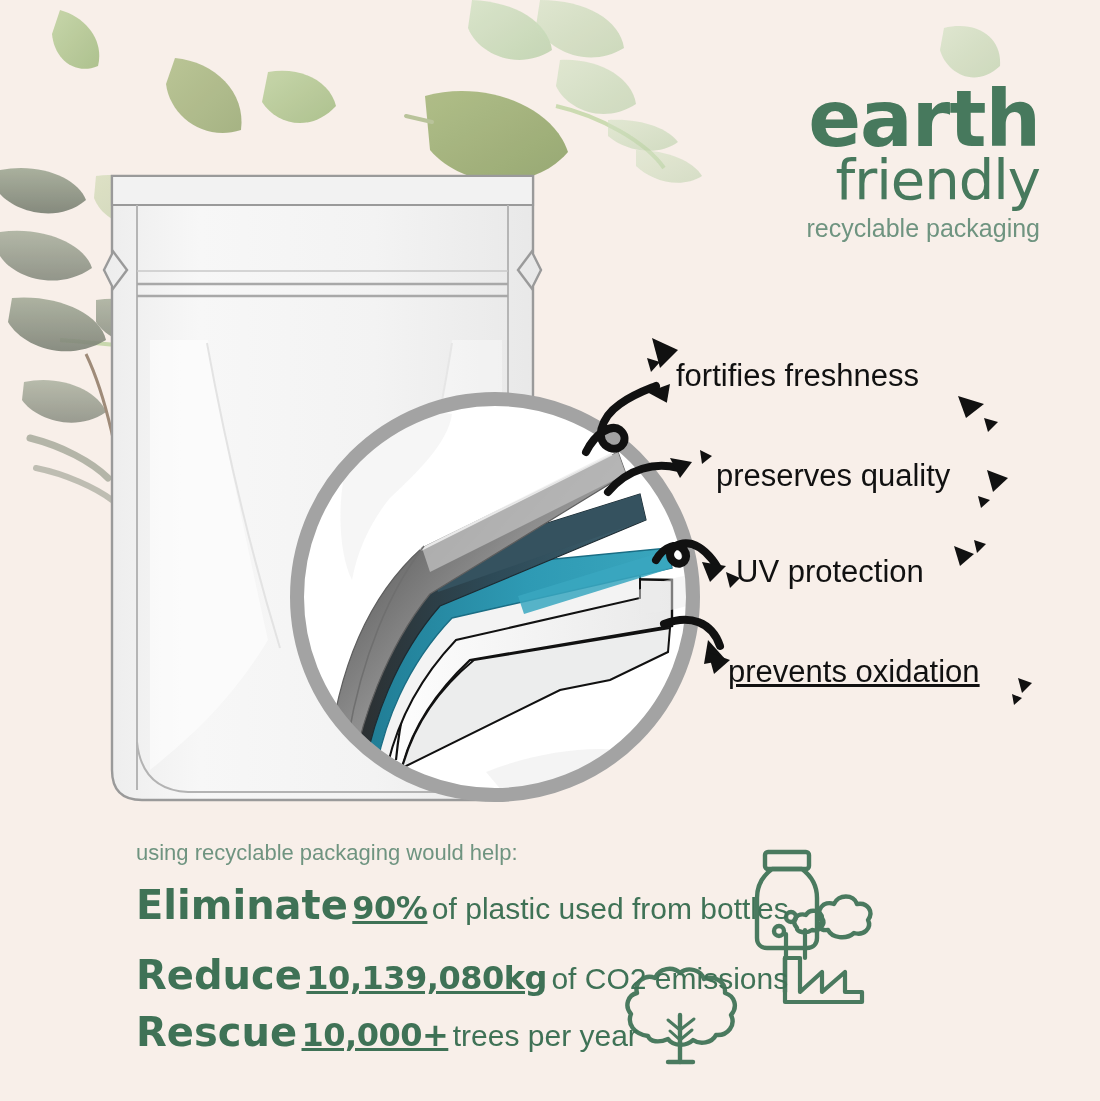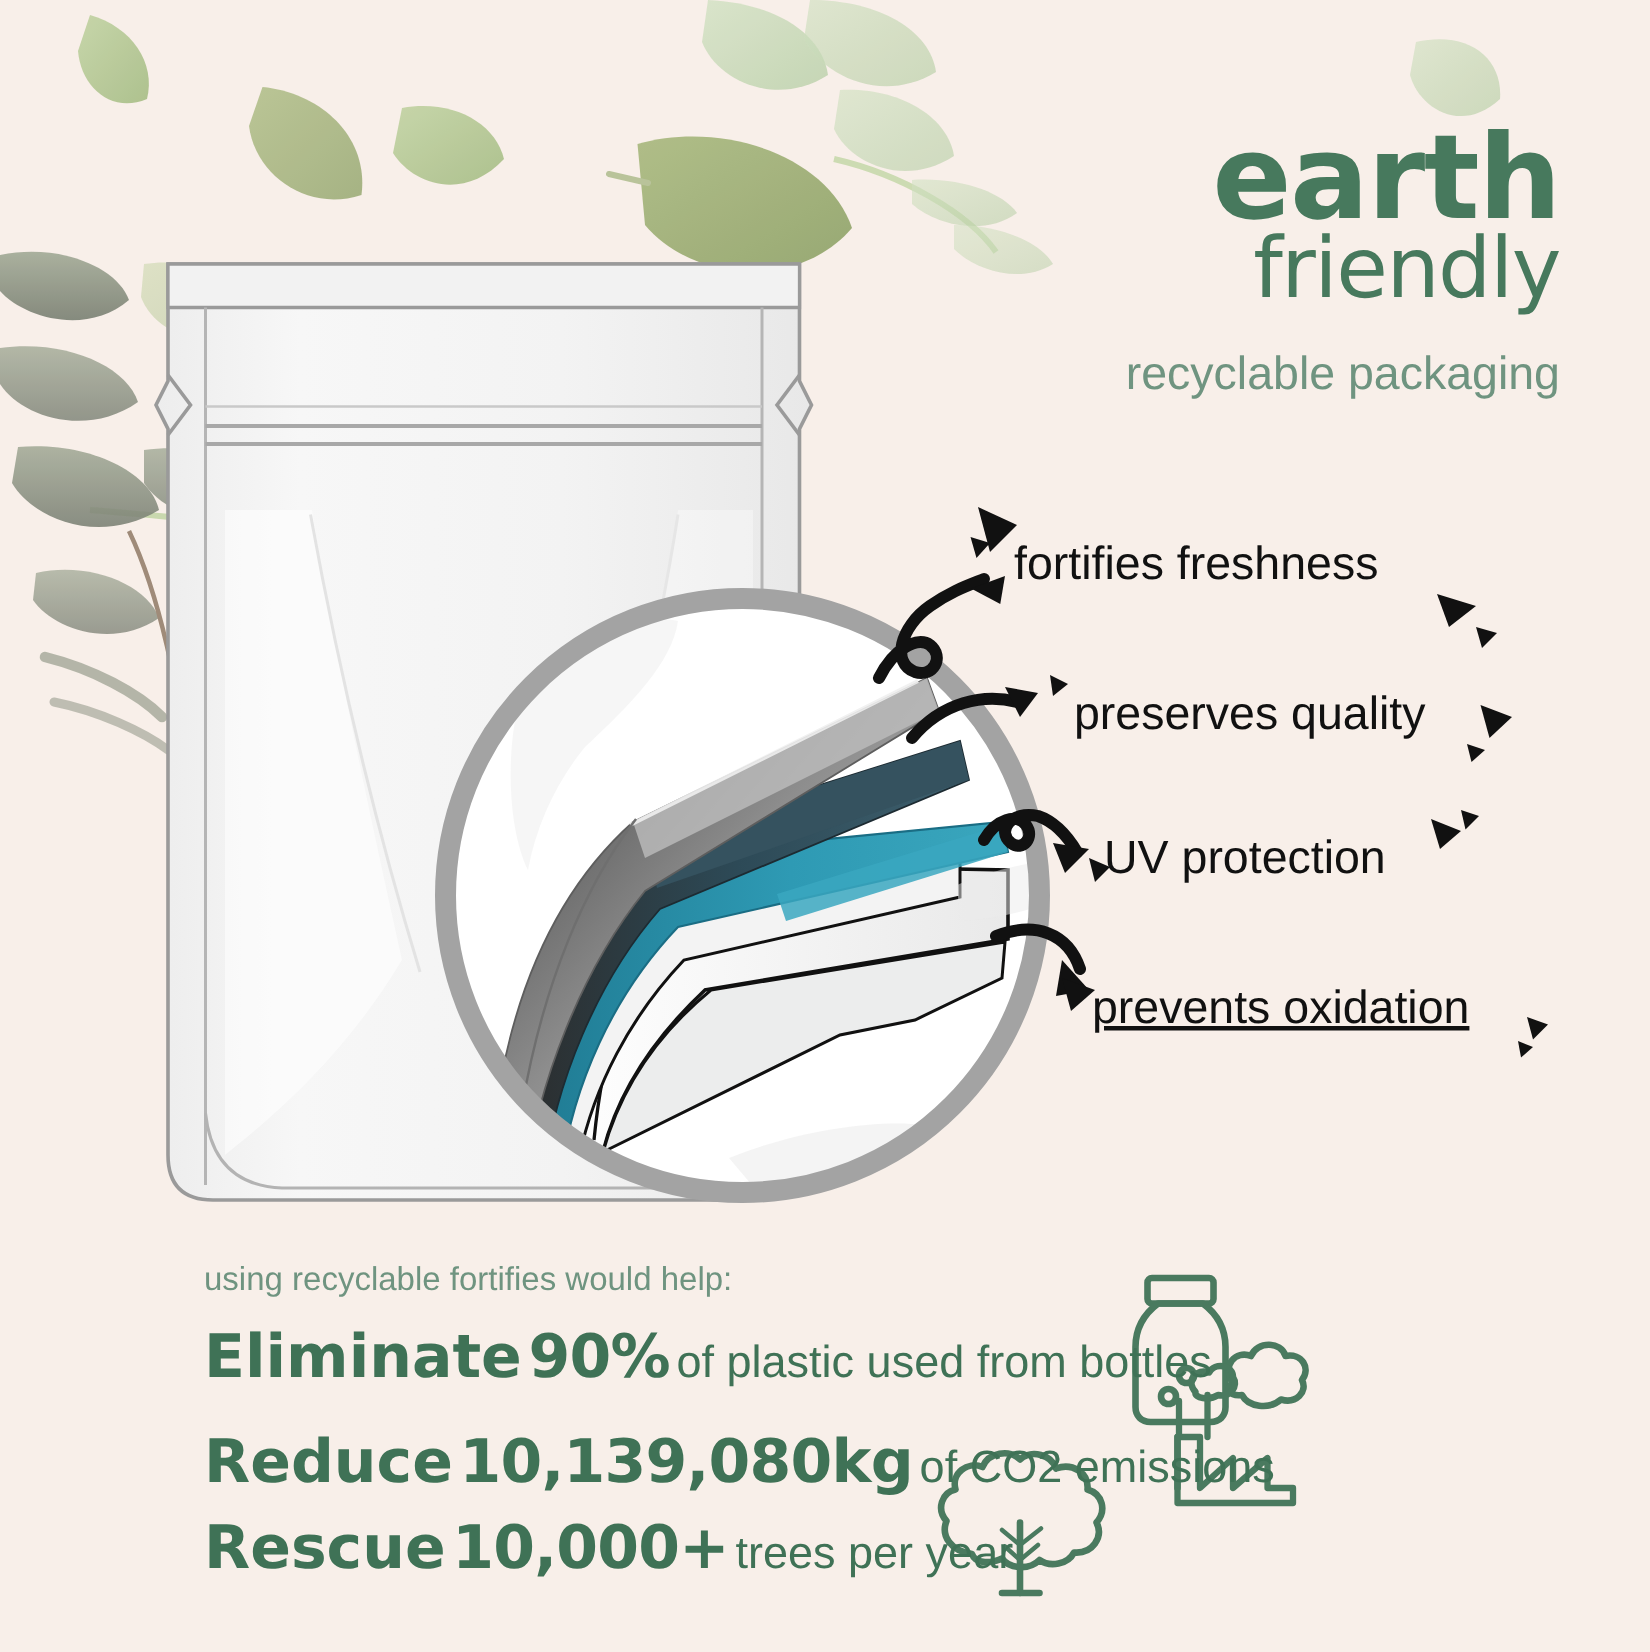--- a/index.html
+++ b/index.html
@@ -24,22 +24,22 @@
     line-height:0.95; letter-spacing:-1px; display:block;
     font-family:"DejaVu Sans", sans-serif;
   }
   .hl-friendly{
     font-size:56px; font-weight:normal; color:#47795d;
     line-height:1.0; letter-spacing:-1px; display:block;
     margin-top:-4px;
     font-family:"DejaVu Sans", sans-serif;
   }
   .hl-sub{
-    font-size:31px; font-weight:normal; color:#6f9480;
-    display:block; margin-top:23px; letter-spacing:0px;
+    font-size:25px; font-weight:normal; color:#6f9480;
+    display:block; margin-top:6px; letter-spacing:0px;
   }
 
   
   .feat{
     position:absolute;
     font-size:31px; color:#111;
     white-space:nowrap;
     font-family:"Liberation Sans", sans-serif;
   }
   .feat-1{left:676px; top:358px;}
@@ -51,21 +51,21 @@
   .stats{position:absolute; left:136px; top:840px; width:800px;}
   .stat-intro{
     font-size:22px; color:#6f9480; letter-spacing:0px;
     margin:0 0 16px 0; display:block;
   }
   .stat-row{
     display:block; color:#3f7256;
     margin-bottom:20px; white-space:nowrap;
   }
   .stat-verb{font-size:40px; font-weight:bold; font-family:"DejaVu Sans", sans-serif;}
-  .stat-num{font-size:40px; font-weight:bold; font-family:"DejaVu Sans", sans-serif; letter-spacing:-0.5px;}
+  .stat-num{font-size:32px; font-weight:bold; font-family:"DejaVu Sans", sans-serif; letter-spacing:-0.5px;text-decoration:underline;}
   .stat-tail{font-size:30px; font-weight:normal;}
   #stat-row-0{margin-bottom:24px;}
   #stat-row-1{margin-bottom:11px;}
 </style>
 </head>
 <body>
 
 <div class="stage">
 
   <svg class="layer" viewBox="0 0 1100 1101">
@@ -299,21 +299,21 @@
                  C 735 996 738 1007 731 1015 C 736 1025 728 1036 716 1035
                  C 712 1043 700 1045 693 1040 C 686 1047 673 1046 668 1039 C 659 1043 650 1042 648 1036 Z"></path>
         <path d="M680 1015 L 680 1062"></path>
         <path d="M668 1062 L 693 1062"></path>
         <path d="M680 1030 L 668 1020 M 680 1030 L 694 1019 M 680 1040 L 670 1031 M 680 1040 L 692 1030" stroke-width="3"></path>
       </g>
     </g>
   </svg>
 
   <div class="stats">
-    <span class="stat-intro">using recyclable fortifies would help:</span>
+    <span class="stat-intro">using recyclable packaging would help:</span>
 
     <span class="stat-row" id="stat-row-0">
       <span class="stat-verb">Eliminate</span>
       <span class="stat-num">90%</span>
       <span class="stat-tail">of plastic used from bottles</span>
     </span>
 
     <span class="stat-row" id="stat-row-1">
       <span class="stat-verb">Reduce</span>
       <span class="stat-num">10,139,080kg</span>

